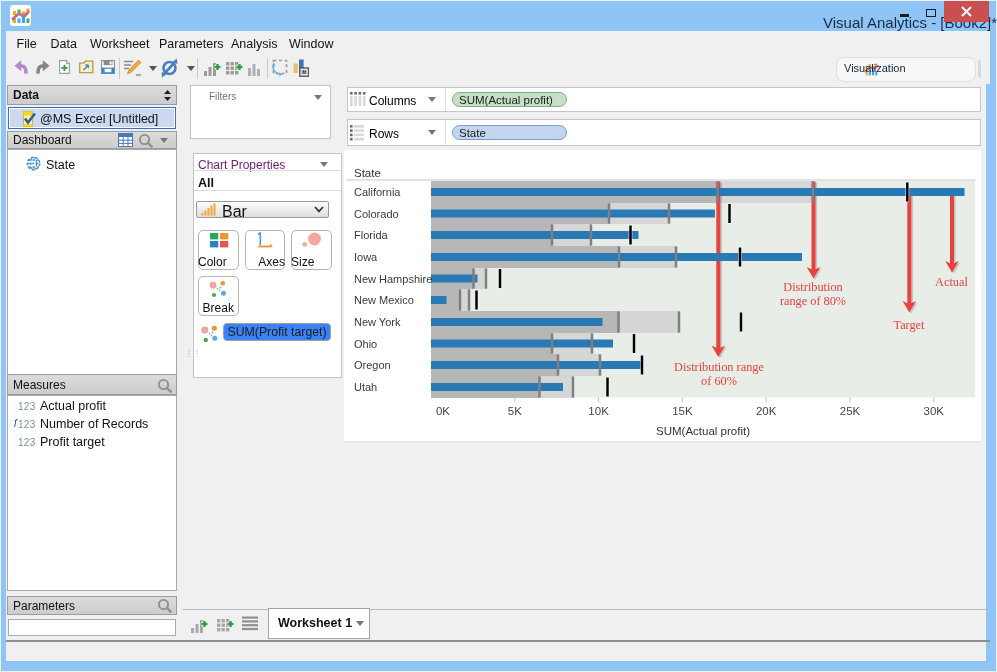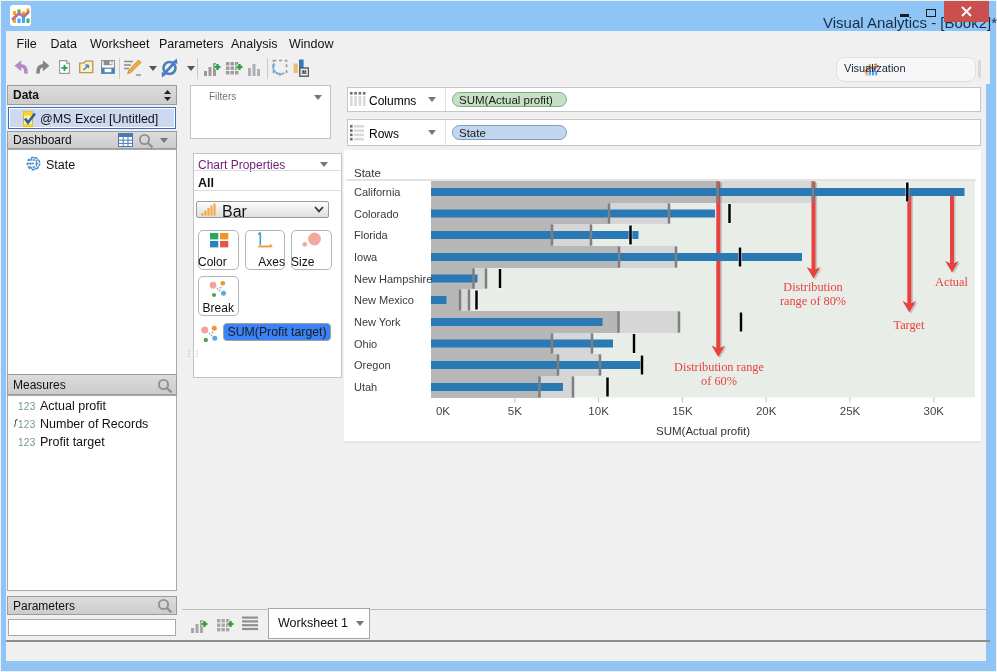--- a/index.html
+++ b/index.html
@@ -450,14 +450,14 @@
     <path d="M14.5 5 L14.5 11 M11.5 8 L17.5 8" stroke="#fff" stroke-width="4"></path>
     <path d="M14.5 5 L14.5 11 M11.5 8 L17.5 8" stroke="#2f9e44" stroke-width="2.4"></path>
   </svg>
 <svg class="abs" style="left:242px;top:616px" width="16" height="16" viewBox="0 0 16 16">
     <rect x="0" y="0.5" width="16" height="2.2" fill="#909090"></rect>
     <rect x="0" y="4.3" width="16" height="2.2" fill="#909090"></rect>
     <rect x="0" y="8.1" width="16" height="2.2" fill="#909090"></rect>
     <rect x="0" y="11.9" width="16" height="2.2" fill="#909090"></rect>
   </svg>
 <div class="abs" style="left:268px;top:608px;width:102px;height:31px;background:#fff;border:1px solid #a5a5a5"></div>
-<div class="abs" style="left:278px;top:616px;font-size:12.5px;font-weight:normal;color:#111">Worksheet 1</div>
+<div class="abs" style="left:278px;top:616px;font-size:12.5px;font-weight:bold;color:#111">Worksheet 1</div>
 <div class="caret" style="left:356px;top:621px"></div>
 
 </body></html>

